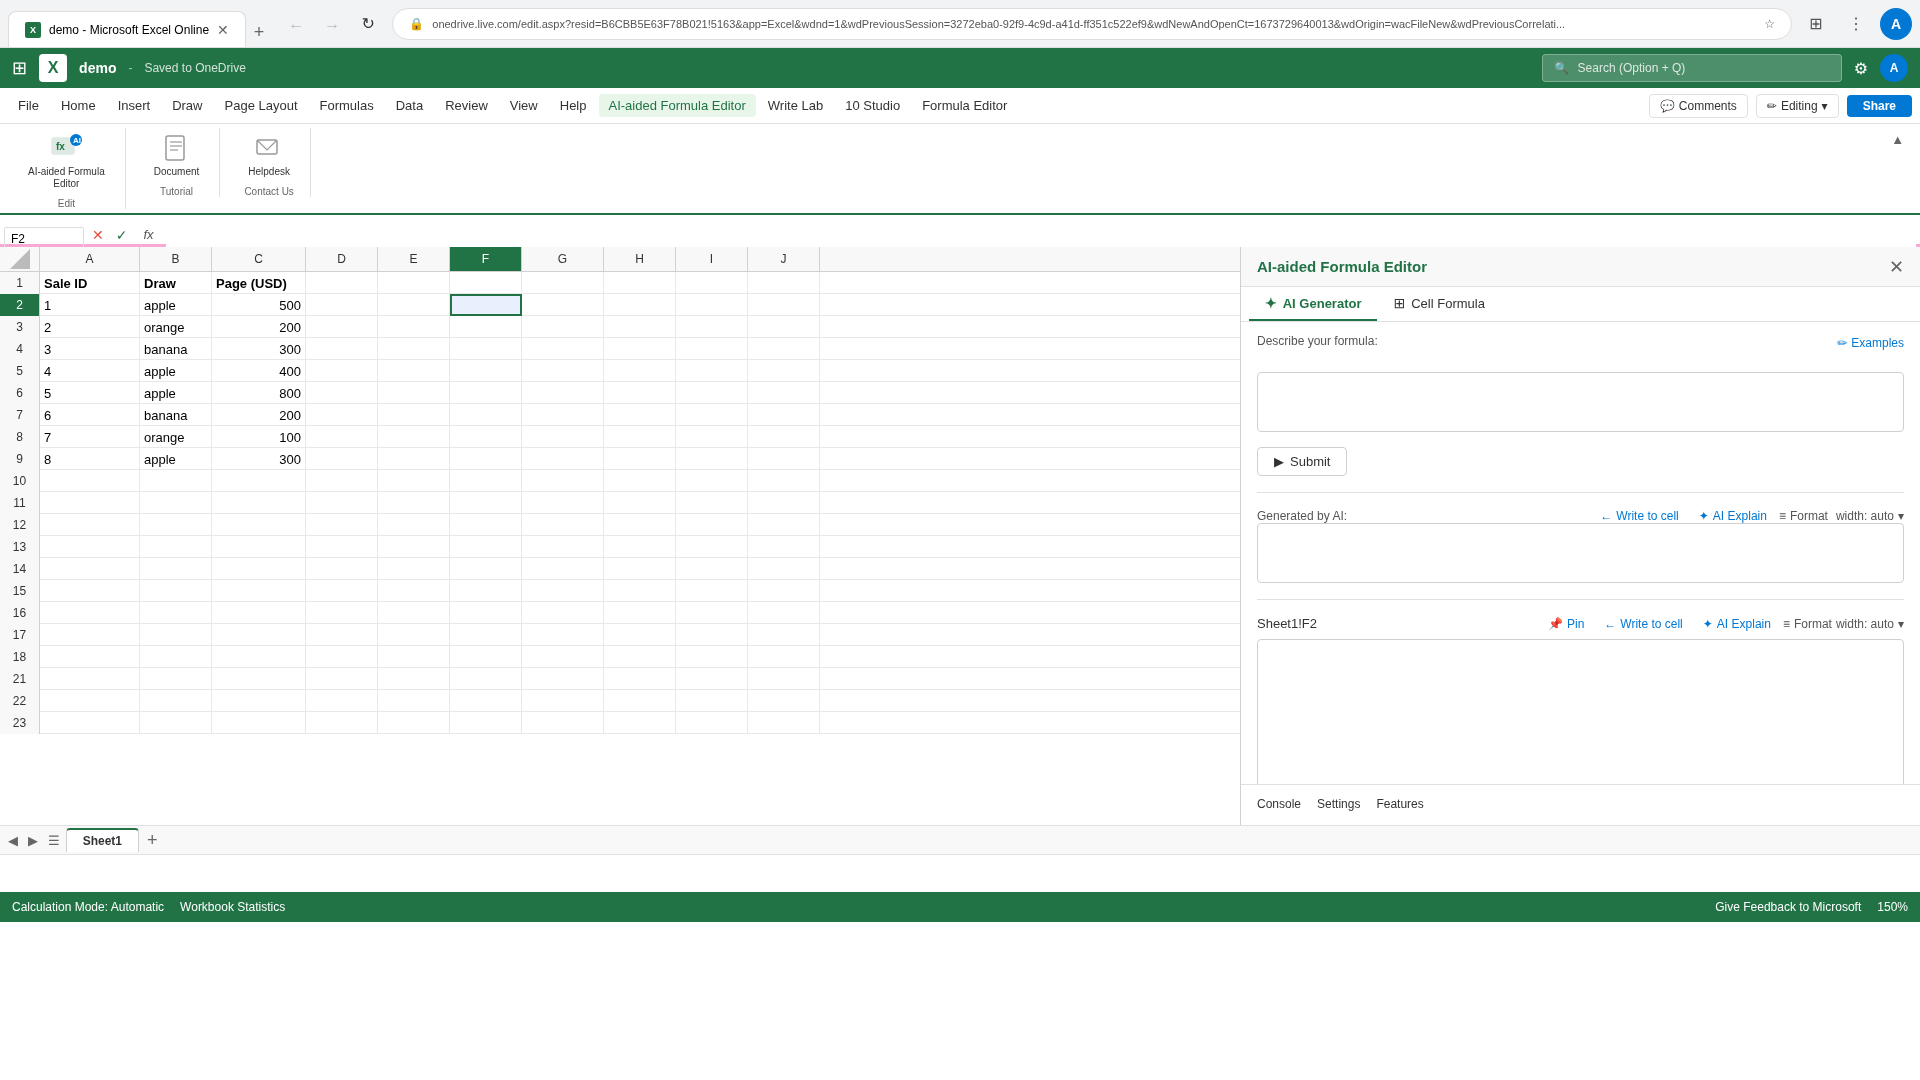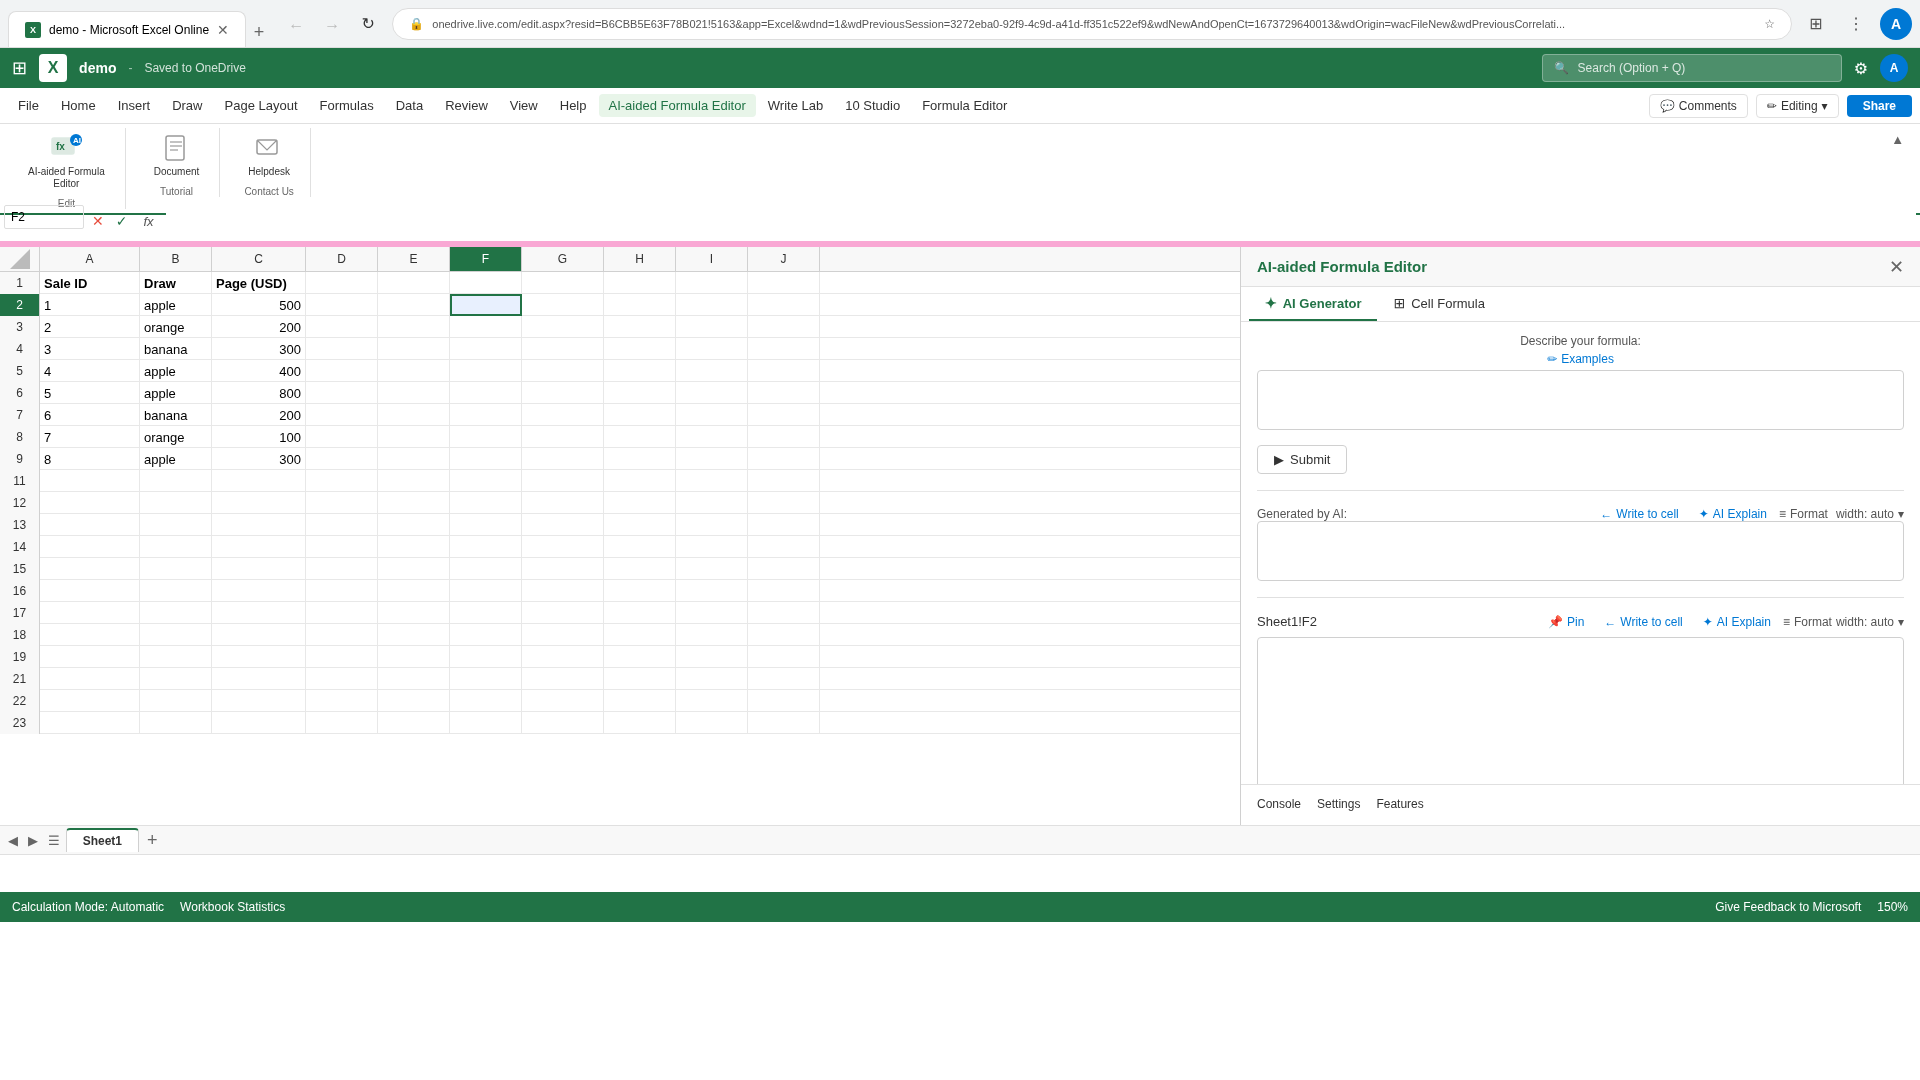--- a/index.html
+++ b/index.html
@@ -49,21 +49,21 @@
     .ribbon { background: #fff; border-bottom: 2px solid #217346; padding: 4px 8px; display: flex; align-items: flex-start; gap: 8px; min-height: 90px; }
     .ribbon-group { display: flex; flex-direction: column; align-items: center; border-right: 1px solid #e0e0e0; padding: 0 12px; min-width: 80px; }
     .ribbon-group-items { display: flex; gap: 4px; align-items: center; flex: 1; }
     .ribbon-group-label { font-size: 10px; color: #666; margin-top: auto; padding-top: 4px; }
     .ribbon-btn { display: flex; flex-direction: column; align-items: center; gap: 2px; padding: 4px 8px; border-radius: 4px; cursor: pointer; min-width: 50px; }
     .ribbon-btn-icon { width: 32px; height: 32px; display: flex; align-items: center; justify-content: center; font-size: 20px; }
     .ribbon-btn-label { font-size: 10px; color: #333; text-align: center; line-height: 1.2; }
     .ribbon-collapse-btn { margin-left: auto; align-self: flex-start; color: #666; cursor: pointer; padding: 4px; }
 
     
-    .formula-bar { height: 32px; background: #fff; border-bottom: 6px solid #f9a8d4; display: flex; align-items: flex-end; padding: 12px 4px; gap: 4px; }
+    .formula-bar { height: 32px; background: #fff; border-bottom: 3px solid #f9a8d4; display: flex; align-items: flex-start; padding: 12px 4px; gap: 4px; }
     .cell-ref { width: 80px; height: 24px; border: 1px solid #ddd; border-radius: 2px; padding: 0 6px; font-size: 12px; display: flex; align-items: center; }
     .formula-cancel { color: #e74c3c; cursor: pointer; font-size: 14px; padding: 0 4px; }
     .formula-confirm { color: #217346; cursor: pointer; font-size: 14px; padding: 0 4px; }
     .formula-fx { color: #333; font-size: 13px; font-style: italic; padding: 0 8px; color: #555; }
     .formula-input { flex: 1; height: 24px; border: none; outline: none; font-size: 13px; padding: 0 4px; }
     .spreadsheet-area { flex: 1; overflow: hidden; }
 
     
     .col-headers { display: flex; border-bottom: 1px solid #d0d0d0; background: #f8f8f8; }
     .row-num-header { width: 40px; min-width: 40px; height: 24px; border-right: 1px solid #d0d0d0; background: #f8f8f8; }
@@ -423,20 +423,33 @@
       <div class="cell cell-d"></div>
       <div class="cell cell-e"></div>
       <div class="cell cell-f"></div>
       <div class="cell cell-g"></div>
       <div class="cell cell-h"></div>
       <div class="cell cell-i"></div>
       <div class="cell cell-j"></div>
     </div>
 
     <div class="row">
+        <div class="row-num">10</div>
+        <div class="cell cell-a"></div>
+        <div class="cell cell-b"></div>
+        <div class="cell cell-c"></div>
+        <div class="cell cell-d"></div>
+        <div class="cell cell-e"></div>
+        <div class="cell cell-f"></div>
+        <div class="cell cell-g"></div>
+        <div class="cell cell-h"></div>
+        <div class="cell cell-i"></div>
+        <div class="cell cell-j"></div>
+      </div>
+    <div class="row">
         <div class="row-num">11</div>
         <div class="cell cell-a"></div>
         <div class="cell cell-b"></div>
         <div class="cell cell-c"></div>
         <div class="cell cell-d"></div>
         <div class="cell cell-e"></div>
         <div class="cell cell-f"></div>
         <div class="cell cell-g"></div>
         <div class="cell cell-h"></div>
         <div class="cell cell-i"></div>
@@ -515,33 +528,20 @@
         <div class="cell cell-d"></div>
         <div class="cell cell-e"></div>
         <div class="cell cell-f"></div>
         <div class="cell cell-g"></div>
         <div class="cell cell-h"></div>
         <div class="cell cell-i"></div>
         <div class="cell cell-j"></div>
       </div>
     <div class="row">
         <div class="row-num">18</div>
-        <div class="cell cell-a"></div>
-        <div class="cell cell-b"></div>
-        <div class="cell cell-c"></div>
-        <div class="cell cell-d"></div>
-        <div class="cell cell-e"></div>
-        <div class="cell cell-f"></div>
-        <div class="cell cell-g"></div>
-        <div class="cell cell-h"></div>
-        <div class="cell cell-i"></div>
-        <div class="cell cell-j"></div>
-      </div>
-    <div class="row">
-        <div class="row-num">19</div>
         <div class="cell cell-a"></div>
         <div class="cell cell-b"></div>
         <div class="cell cell-c"></div>
         <div class="cell cell-d"></div>
         <div class="cell cell-e"></div>
         <div class="cell cell-f"></div>
         <div class="cell cell-g"></div>
         <div class="cell cell-h"></div>
         <div class="cell cell-i"></div>
         <div class="cell cell-j"></div>
@@ -600,21 +600,21 @@
       </div>
       <div class="panel-tab">
         <span class="panel-tab-icon">⊞</span>
         <span>Cell Formula</span>
       </div>
     </div>
 
     <div class="panel-body">
 
       <div>
-        <div style="display:flex; align-items:center; justify-content:space-between; margin-bottom:4px;flex-direction:column;">
+        <div style="display:flex; align-items:center; justify-content:space-between; margin-bottom:20px;">
           <span class="describe-label">Describe your formula:</span>
           <div class="examples-link">
             <span>✏</span>
             <span>Examples</span>
           </div>
         </div>
         <textarea class="describe-textarea" placeholder="" style=""></textarea>
       </div>
 
       <div>

